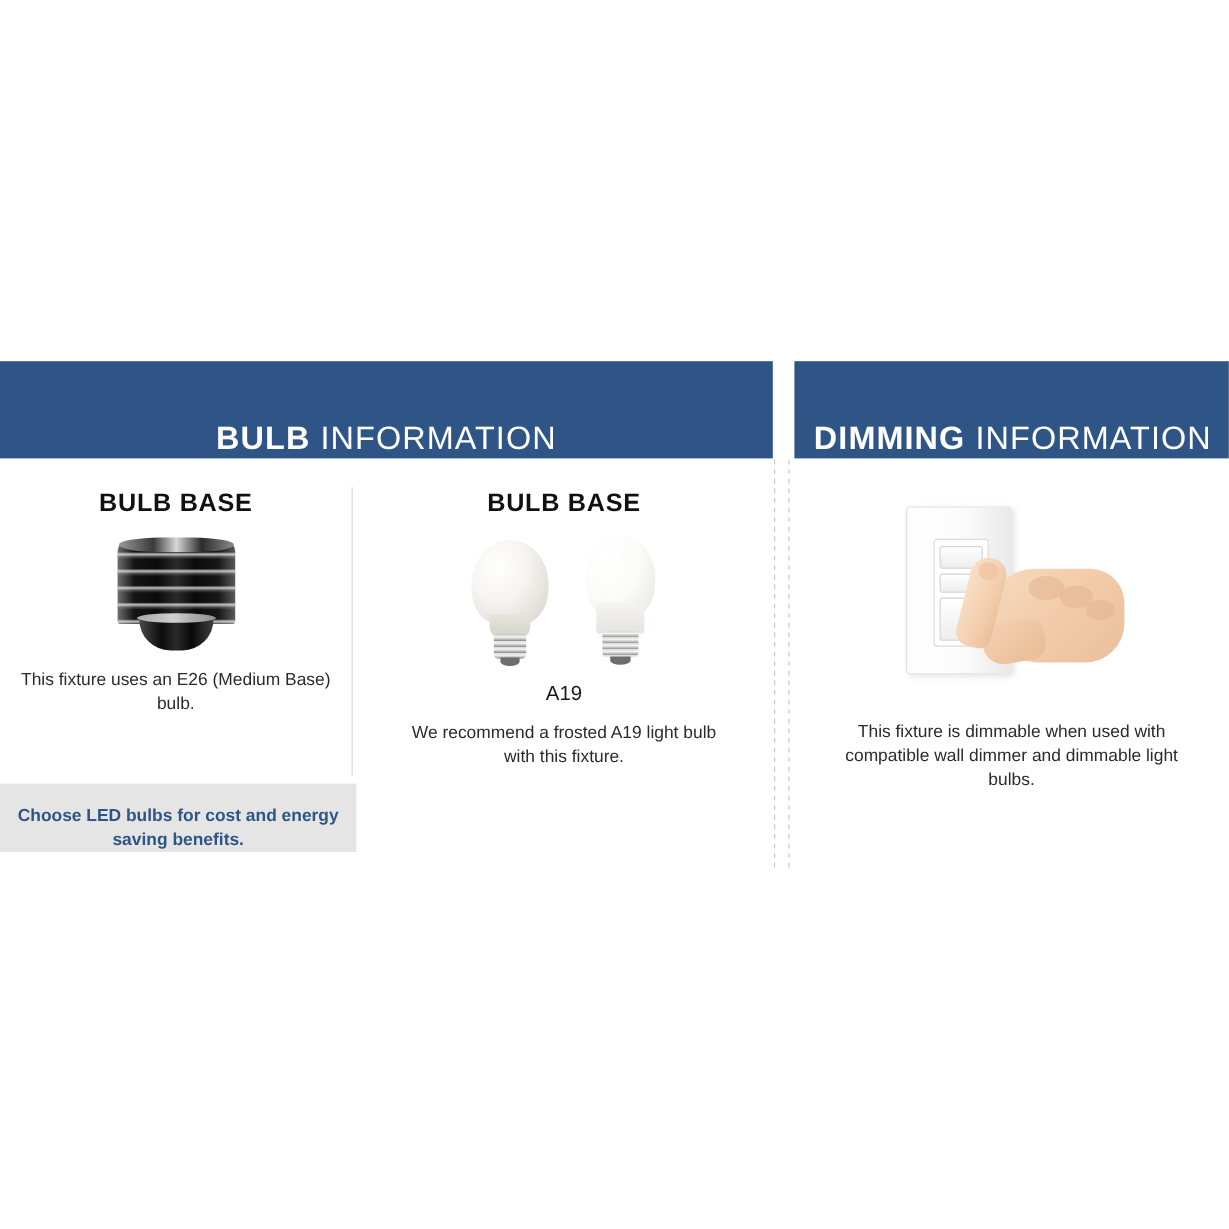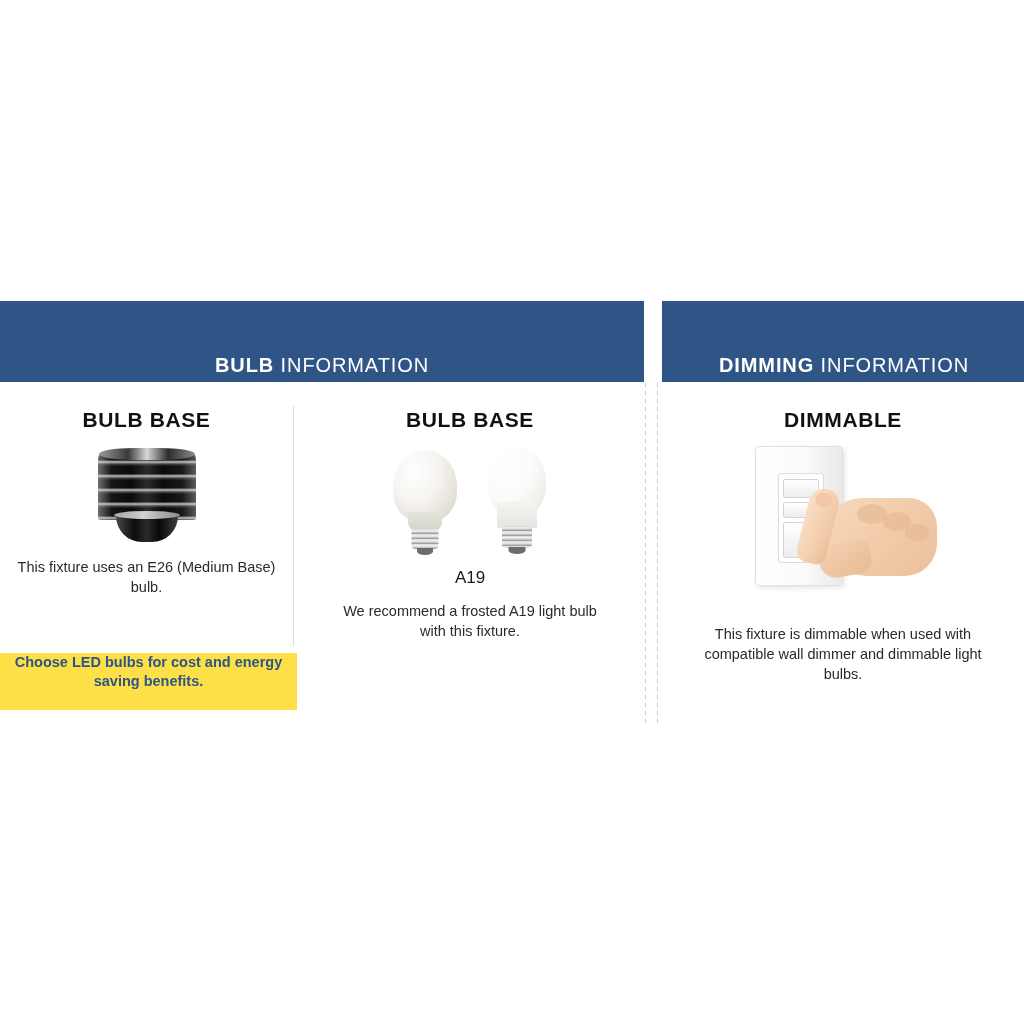--- a/index.html
+++ b/index.html
@@ -16,21 +16,21 @@
     position: absolute;
     top: 301px; height: 81px;
     background: #2f5586;
     display: flex; align-items: center; justify-content: center;
     overflow: hidden;
   }
   .hdr-left  { left: 0px;   width: 644px; }
   .hdr-right { left: 662px; width: 372px; }
   .hdr-title {
     color: #ffffff;
-    font-size: 20px;
+    font-size: 27px;
     letter-spacing: 0.9px;
     white-space: nowrap;
     font-weight: 300;
     margin-top: 48px;
   }
   .hdr-title .strong { font-weight: 700; }
   .hdr-right .hdr-title { transform: translateX(-4px); }
 
   
   .dotted {
@@ -217,22 +217,22 @@
     position:absolute; left: 24px; top: 54px; width: 52px; height: 34px;
     background: linear-gradient(to bottom right, #f5d2b3, #e8bb95);
     border-radius: 26px 18px 20px 26px;
     transform: rotate(-10deg);
   }
 
   
   #callout {
     position: absolute; left: 0px; top: 653px;
     width: 297px; height: 57px;
-    background: #fde047;
-    display: flex; align-items: flex-start; justify-content: center;
+    background: #e5e5e5;
+    display: flex; align-items: flex-end; justify-content: center;
   }
   .callout-text {
     color: #2f5586; font-weight: 700; font-size: 14.5px;
     line-height: 1.34; text-align: center;
   }
 
   .mt-label { margin-top: 14px; }
   .mt-desc  { margin-top: 13px; }
 </style>
 </head>
@@ -287,21 +287,20 @@
         <div class="bulb-tip"></div>
       </div>
     </div>
 
     <div class="col-value mt-label">A19</div>
 
     <div class="col-desc mt-desc" style="padding:0 40px;">We recommend a frosted A19 light bulb with this fixture.</div>
   </div>
 
   <div class="col" id="col-dim">
-    <div class="col-heading">DIMMABLE</div>
 
     <div class="art dim-art">
       <div class="plate">
         <div class="switch-well">
           <div class="rocker r1"></div>
           <div class="rocker r2"></div>
           <div class="rocker r3"></div>
         </div>
       </div>
       <div class="hand">

